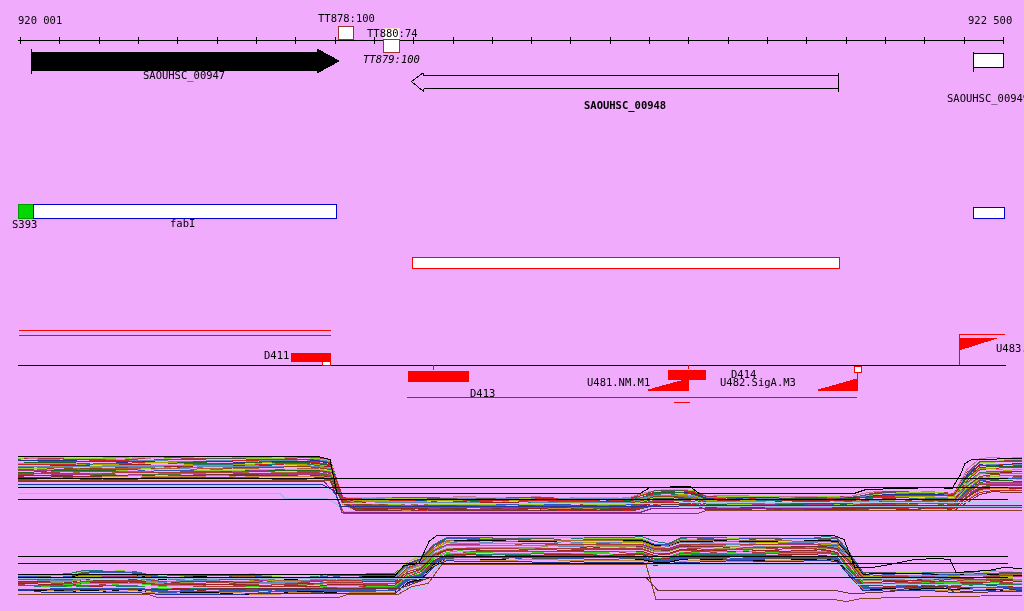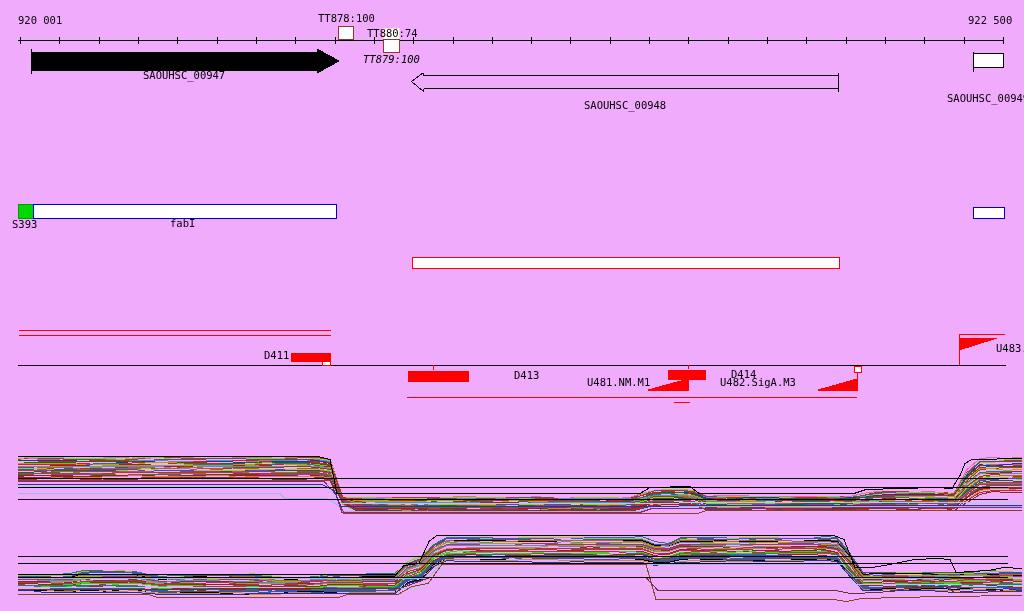--- a/index.html
+++ b/index.html
@@ -148,24 +148,24 @@
       <line x1="964.5" y1="36.5" x2="964.5" y2="43.5" stroke="#000000" stroke-width="1"></line>
       <line x1="1003.5" y1="36.5" x2="1003.5" y2="43.5" stroke="#000000" stroke-width="1"></line>
     </svg>
   <div id="labels">
       <span class="lbl" style="left: 18px; top: 14px;">920 001</span>
       <span class="lbl" style="left: 957px; top: 14px; margin-left: 11px;">922 500</span>
       <span class="lbl" style="left: 318px; top: 12px; text-align: right;">TT878:100</span>
       <span class="lbl" style="left: 367px; top: 15px; margin-top: 12px;">TT880:74</span>
       <span class="lbl" style="left: 363px; top: 53px; font-style: italic;">TT879:100</span>
       <span class="lbl" style="left: 143px; top: 69px;">SAOUHSC_00947</span>
-      <span class="lbl" style="left: 584px; top: 99px;">SAOUHSC_00948</span>
+      <span class="lbl" style="left: 584px; top: 99px; font-weight: bold;">SAOUHSC_00948</span>
       <span class="lbl" style="left: 947px; top: 92px;">SAOUHSC_00949</span>
       <span class="lbl" style="left: 12px; top: 218px;">S393</span>
       <span class="lbl" style="left: 170px; top: 217px;">fabI</span>
       <span class="lbl" style="left: 264px; top: 349px;">D411</span>
-      <span class="lbl" style="left: 470px; top: 369px; margin-left: 44px;">D413</span>
+      <span class="lbl" style="left: 470px; top: 387px;">D413</span>
       <span class="lbl" style="left: 683px; top: 368px; padding-left: 48px;">D414</span>
       <span class="lbl" style="left: 587px; top: 376px;">U481.NM.M1</span>
       <span class="lbl" style="left: 720px; top: 376px;">U482.SigA.M3</span>
       <span class="lbl" style="left: 996px; top: 342px;">U483.</span>
     </div>
 </div>
 
 </body></html>

